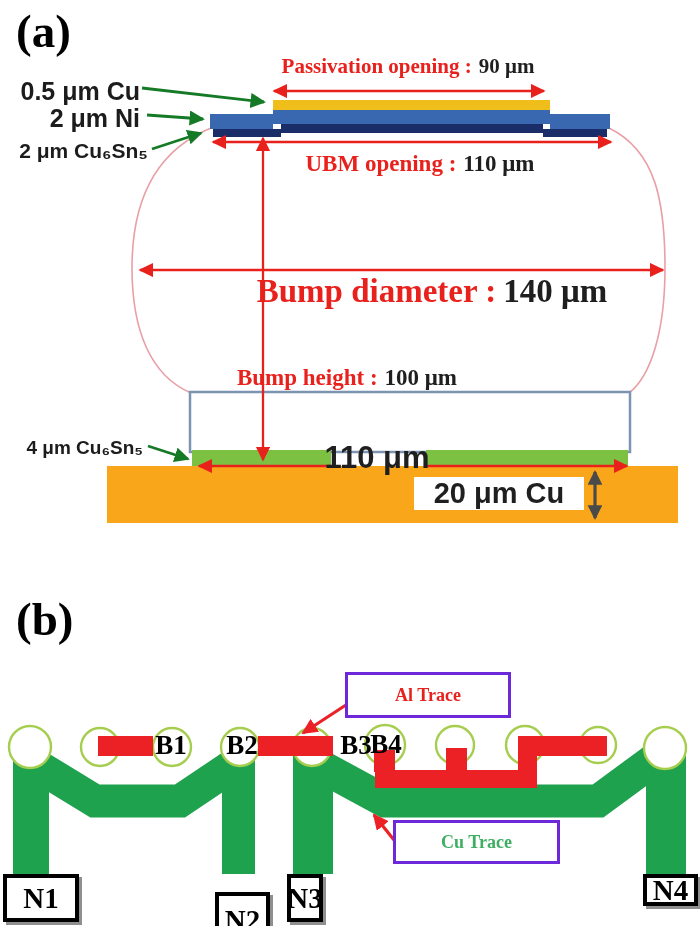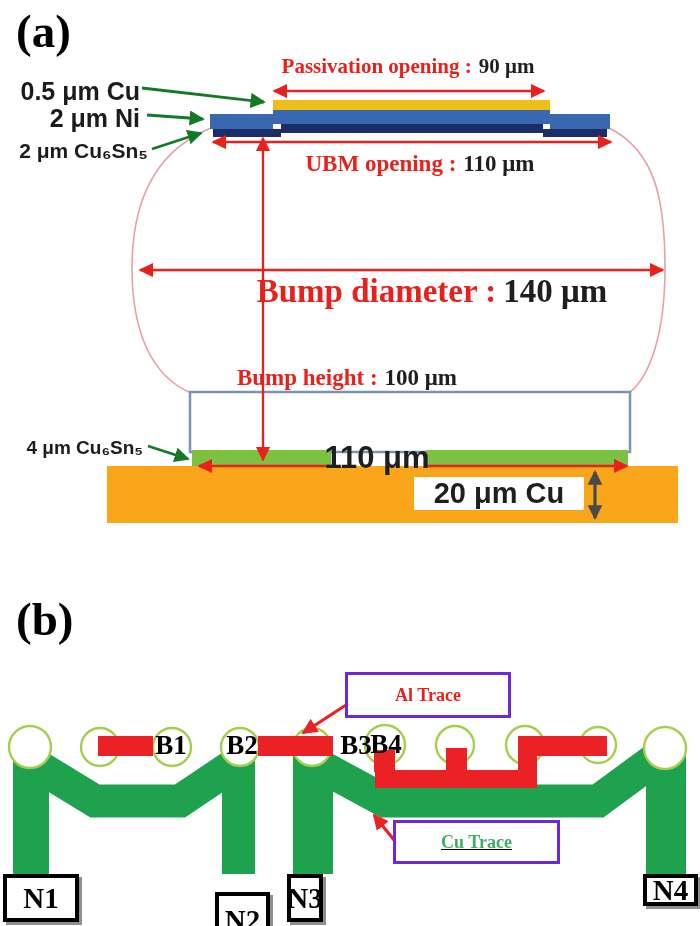--- a/index.html
+++ b/index.html
@@ -160,21 +160,21 @@
   <span class="t tag" style="left:16px;top:592px;">(b)</span>
 
   <span class="t bump-lab ctr" style="left:171px;top:730px;">B1</span>
   <span class="t bump-lab ctr" style="left:242px;top:730px;">B2</span>
   <span class="t bump-lab ctr" style="left:312px;top:730px;margin-left:44px;">B3</span>
   <span class="t bump-lab ctr" style="left:386px;top:729px;">B4</span>
 
   <div class="tracebox" style="left:345px;top:672px;width:166px;height:46px;">
     <span class="altxt">Al Trace</span>
   </div>
-  <div class="tracebox" style="left:393px;top:820px;width:167px;height:44px;text-decoration:underline;">
+  <div class="tracebox" style="left:393px;top:820px;width:167px;height:44px;">
     <span class="cutxt">Cu Trace</span>
   </div>
 
   <div class="nbox" style="left:3px;top:874px;width:76px;height:48px;">
       <span>N1</span>
     </div>
   <div class="nbox" style="left:215px;top:892px;width:55px;height:56px;text-decoration:underline;">
       <span>N2</span>
     </div>
   <div class="nbox" style="left:287px;top:874px;width:36px;height:48px;">

